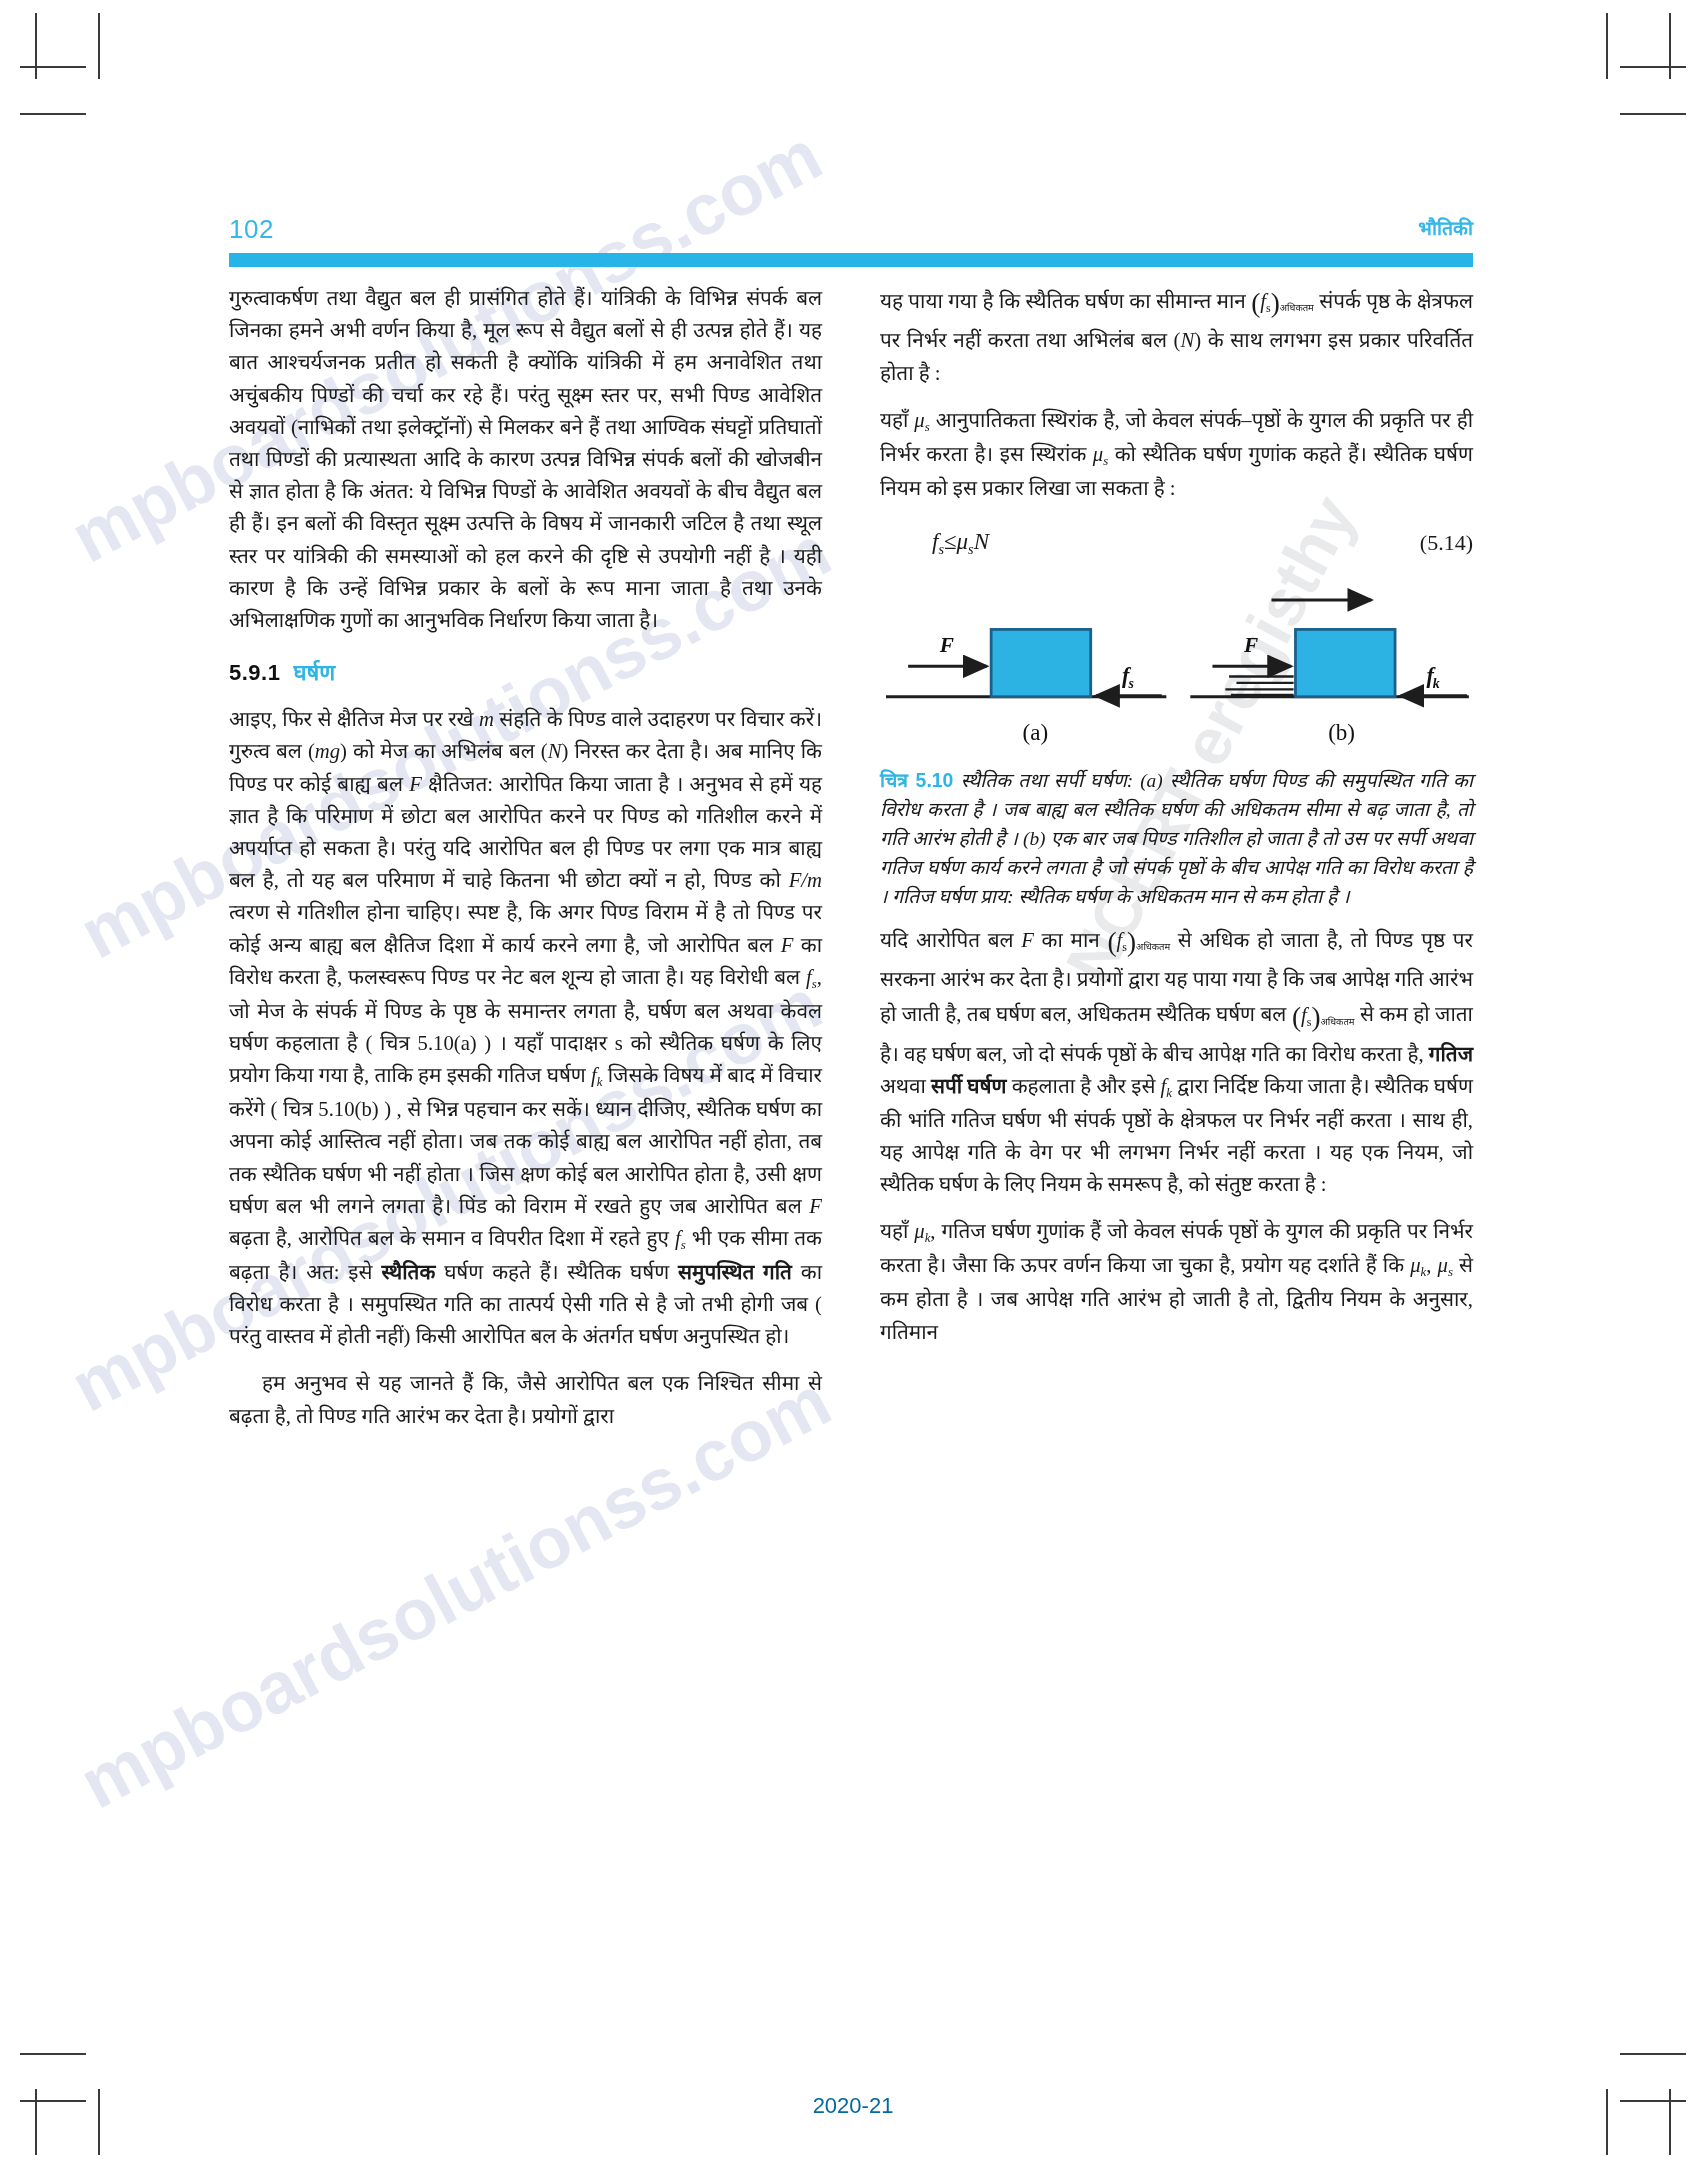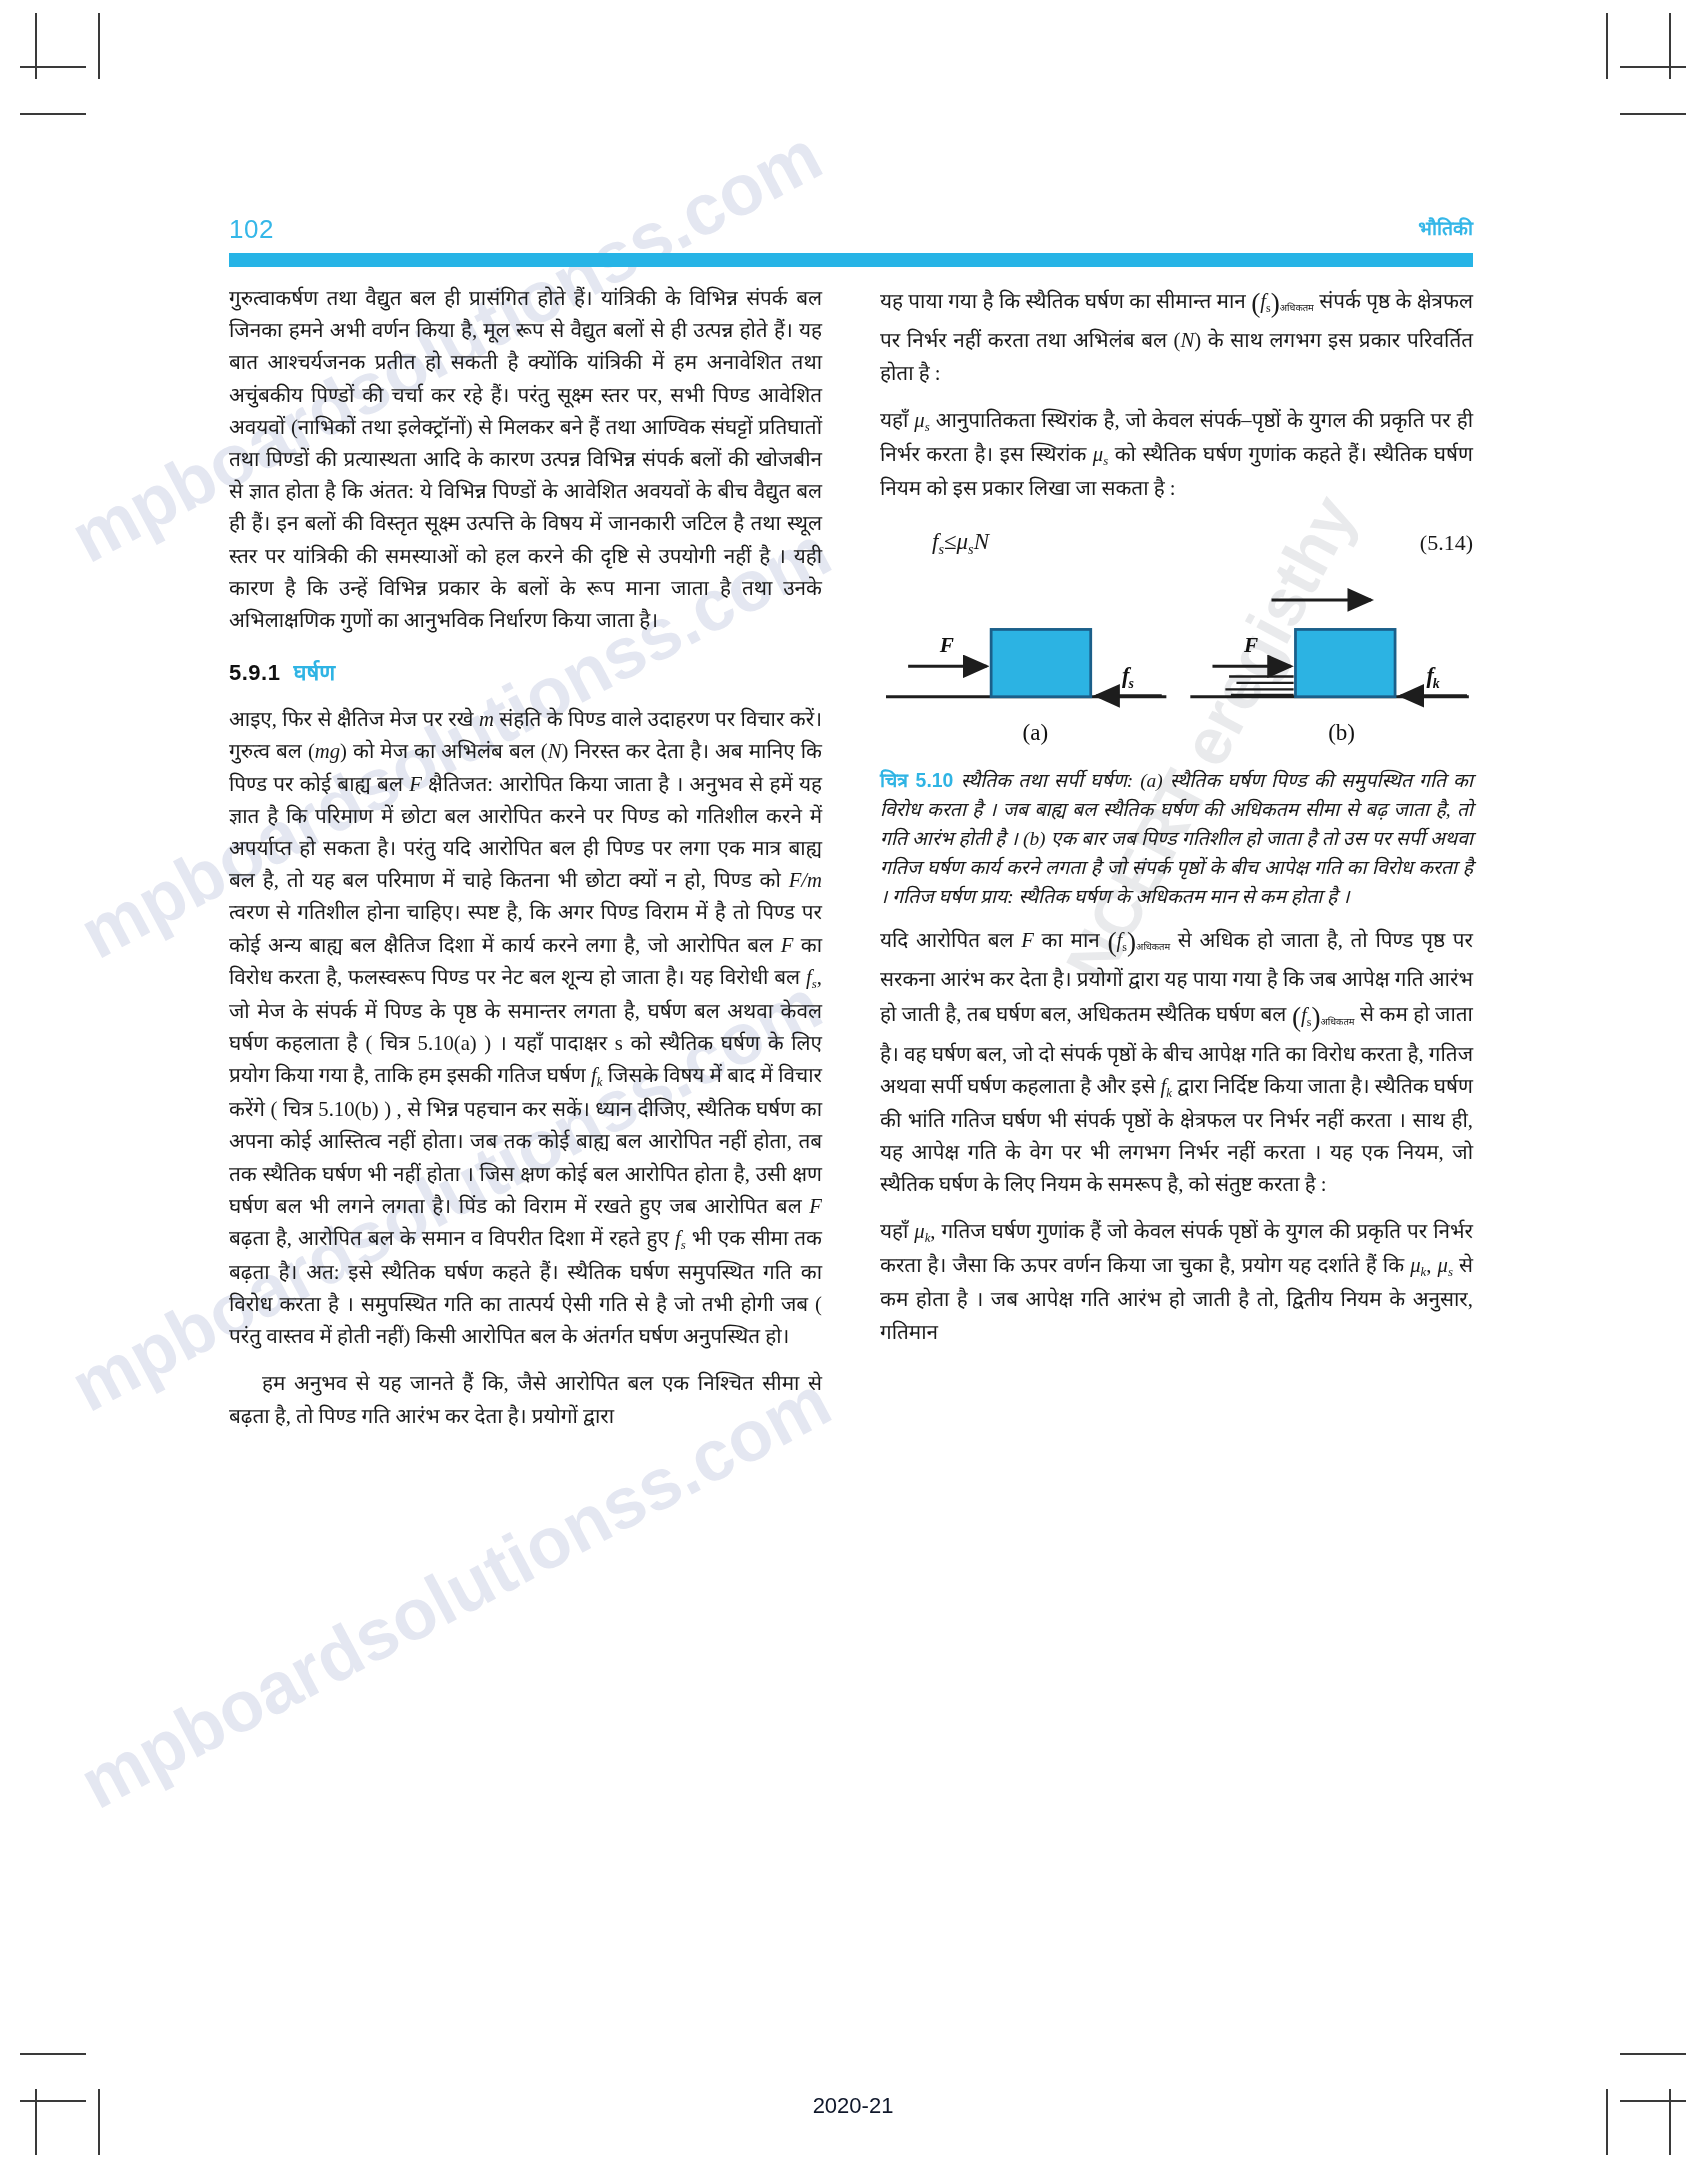--- a/index.html
+++ b/index.html
@@ -55,21 +55,21 @@
     color: #1a1a1a;
     text-align: justify;
   }
   .col-left  { left: 229px; }
   .col-right { left: 880px; }
 
   .col p { margin: 0; }
   .col p.indent { text-indent: 33px; }
   .col p + p { margin-top: 14.8px; }
 
-  .bold { font-weight: normal; margin-top: 13px; }
+  .bold { font-weight: bold; margin-top: 13px; }
 
   
   .mi { font-family: "Liberation Serif", serif; font-style: italic; }
   .sub { font-size: 0.62em; vertical-align: -0.32em; font-style: italic; }
   .subn { font-size: 0.58em; vertical-align: -0.34em; font-style: normal; }
   .paren-wrap { white-space: nowrap; }
   .bigparen { font-size: 1.32em; vertical-align: -0.14em; font-style: normal; }
 
   
   .sec-head {
@@ -113,21 +113,21 @@
     margin-right: 7.4px;
   }
 
   
   .footer {
     position: absolute;
     left: 0; right: 0; top: 2093px;
     text-align: center;
     font-family: "Liberation Sans", sans-serif;
     font-size: 22px;
-    color: #0f172a;
+    color: #0369a1;
   }
 
   
   .wm {
     position: absolute;
     font-family: "Liberation Sans", sans-serif;
     font-weight: bold;
     color: rgba(120,134,186,0.20);
     white-space: nowrap;
     pointer-events: none;

